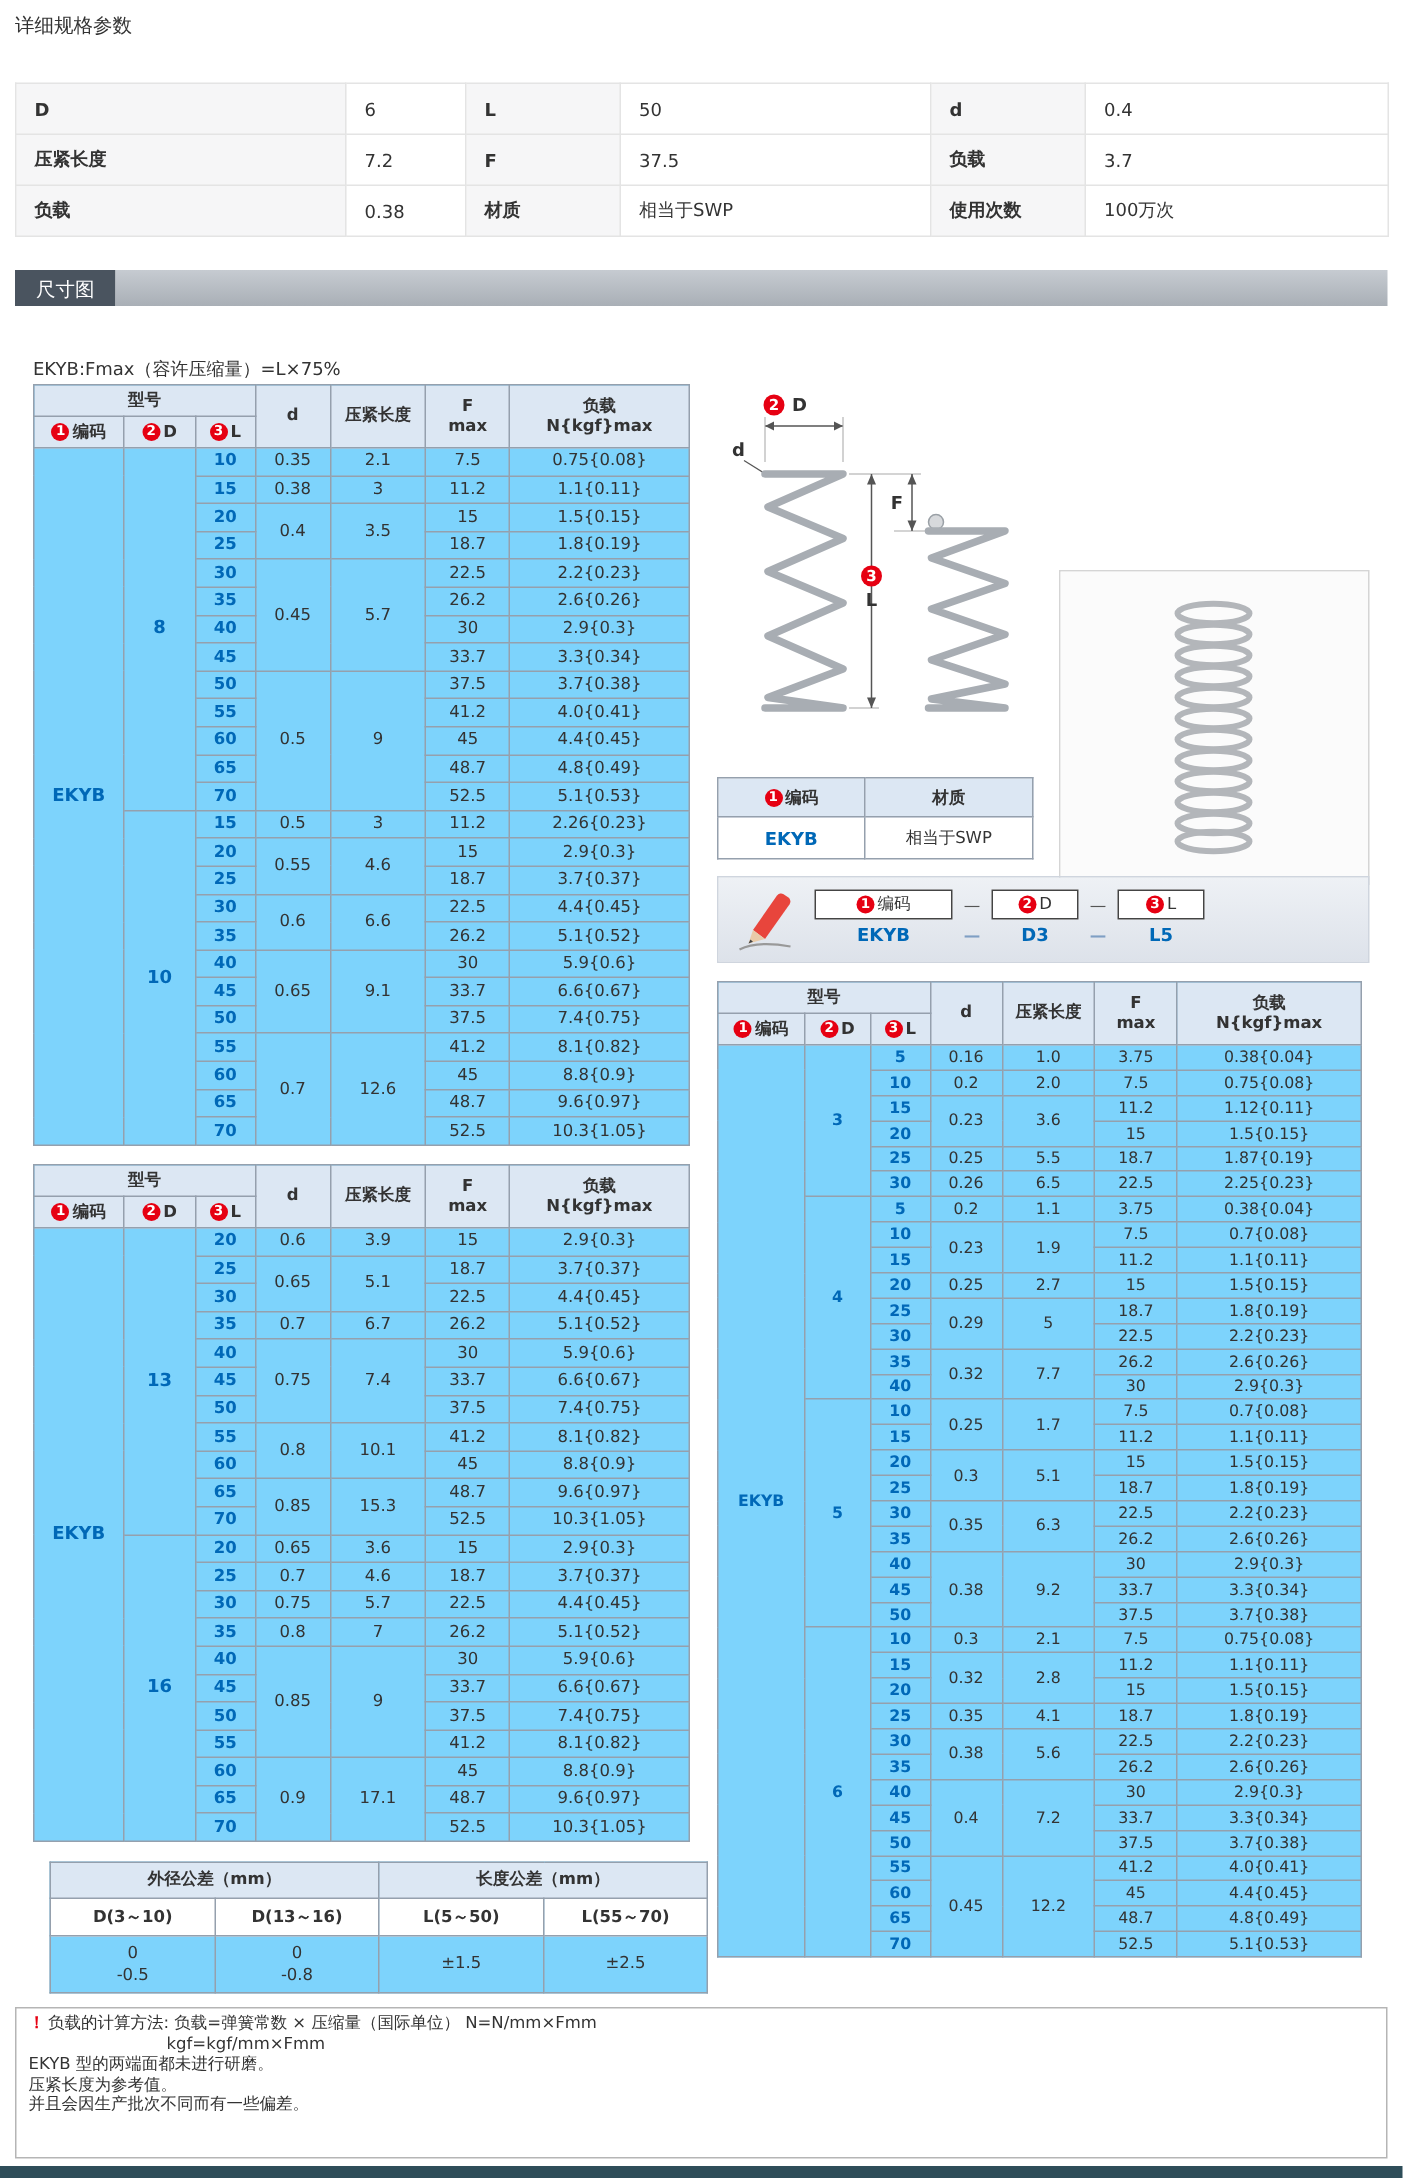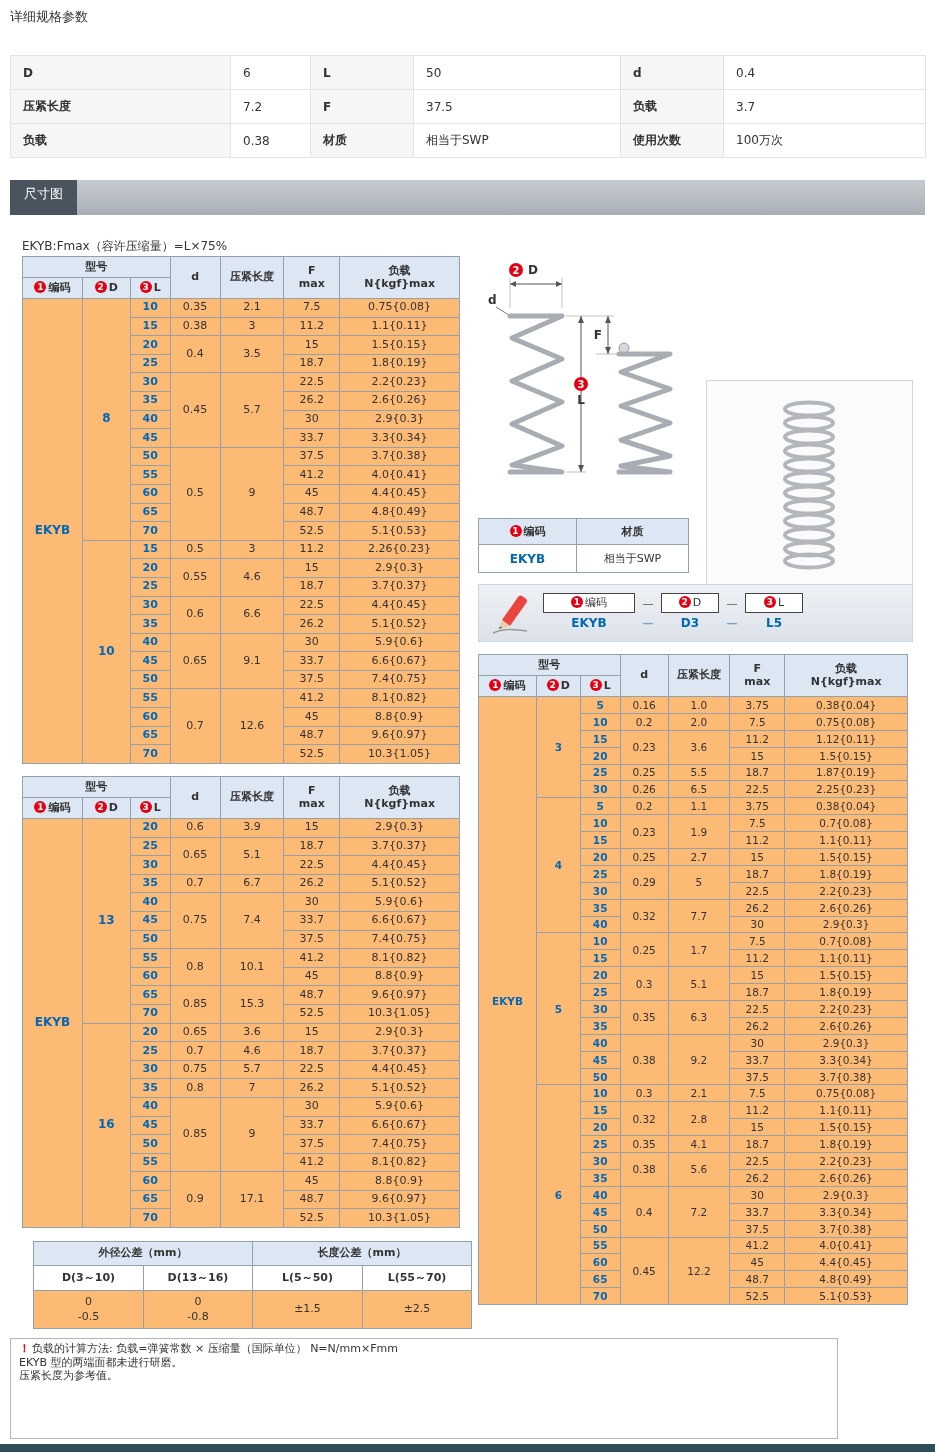--- a/index.html
+++ b/index.html
@@ -13,28 +13,28 @@
   
   .page-title { left:10px; top:8px; font-size:13px; color:#333; }
 
   
   table.spec { left:10px; top:55px; border-collapse:collapse; table-layout:fixed; width:915px; font-size:12px; }
   table.spec th, table.spec td { border:1px solid #e4e4e4; height:34px; padding:0 12px; text-align:left; vertical-align:middle; }
   table.spec th { background:#f6f6f7; font-weight:bold; color:#333; }
   table.spec td { background:#fff; font-weight:normal; }
 
   
-  .secbar { left:10px; top:180px; width:915px; height:35px; display:flex; }
+  .secbar { left:10px; top:180px; width:915px; height:24px; display:flex; }
   .secbadge { background:#4a545f; color:#fff; font-size:13px; line-height:28px; padding:0 14px; white-space:nowrap; }
   .secrest { flex:1; background:linear-gradient(#c6cbd1,#a9afb6); }
 
   .formula { left:22px; top:238px; font-size:12px; color:#333; }
 
   
-  table.spring { border-collapse:collapse; table-layout:fixed; font-size:11px; background:#fdba74; }
+  table.spring { border-collapse:collapse; table-layout:fixed; font-size:11px; background:#7dd3fc; }
   table.spring th, table.spring td { border:1px solid #95a0ad; text-align:center; vertical-align:middle; padding:0 2px; line-height:1.15; }
   table.spring thead th { background:#dce7f3; font-weight:bold; height:21px; font-size:11px; color:#333; }
   table.spring td { height:18.6px; }
   table.spring.compact td { height:16.9px; font-size:10.5px; }
   td.lval { color:#0068b7; font-weight:bold; }
   td.dval, td.model { color:#0068b7; font-weight:bold; font-size:12px; }
 
   .circ { display:inline-block; width:12px; height:12px; border-radius:50%; background:#e60012; color:#fff;
           font-size:9px; line-height:12px; text-align:center; font-weight:bold; margin-right:2px; vertical-align:1px; }
 
@@ -56,21 +56,21 @@
   .odash.blue { color:#7f9fc4; font-weight:bold; }
   .oval { color:#0068b7; font-weight:bold; font-size:12px; }
   .pencil { position:absolute; left:10px; top:7px; }
 
   
   .dimlbl { font-size:12px; font-weight:bold; fill:#333; font-family:"DejaVu Sans",sans-serif; }
   .wnum { font-size:10px; font-weight:bold; fill:#fff; font-family:"DejaVu Sans",sans-serif; }
   .photo-box { left:706px; top:380px; width:207px; height:210px; border:1px solid #d5d5d5; background:#fbfbfb; }
 
   
-  .notes { left:10px; top:1338px; width:828px; height:101px; border:1px solid #b5b5b5; font-size:11px; line-height:13.5px; padding:3px 8px; color:#333; background:#fff; }
+  .notes { left:10px; top:1338px; width:915px; height:101px; border:1px solid #b5b5b5; font-size:11px; line-height:13.5px; padding:3px 8px; color:#333; background:#fff; }
   .nline.indent { padding-left:92px; }
   .excl { color:#e60012; font-weight:bold; margin-right:2px; }
 
   .botbar { left:0; top:1444px; width:935px; height:8px; background:#2e4d59; }
 </style>
 </head>
 <body>
 
 <div class="abs page-title">详细规格参数</div>
 
@@ -830,17 +830,19 @@
           <td class="lval">70</td>
           <td>52.5</td>
           <td>5.1{0.53}</td>
         </tr>
       </tbody>
     </table>
   </div>
 
 <div class="abs notes">
     <div class="nline"><span class="excl">！</span>负载的计算方法: 负载=弹簧常数 × 压缩量（国际单位） N=N/mm×Fmm</div>
+    <div class="nline indent">kgf=kgf/mm×Fmm</div>
     <div class="nline">EKYB 型的两端面都未进行研磨。</div>
     <div class="nline">压紧长度为参考值。</div>
+    <div class="nline">并且会因生产批次不同而有一些偏差。</div>
   </div>
 
 <div class="abs botbar"></div>
 
 </body></html>

